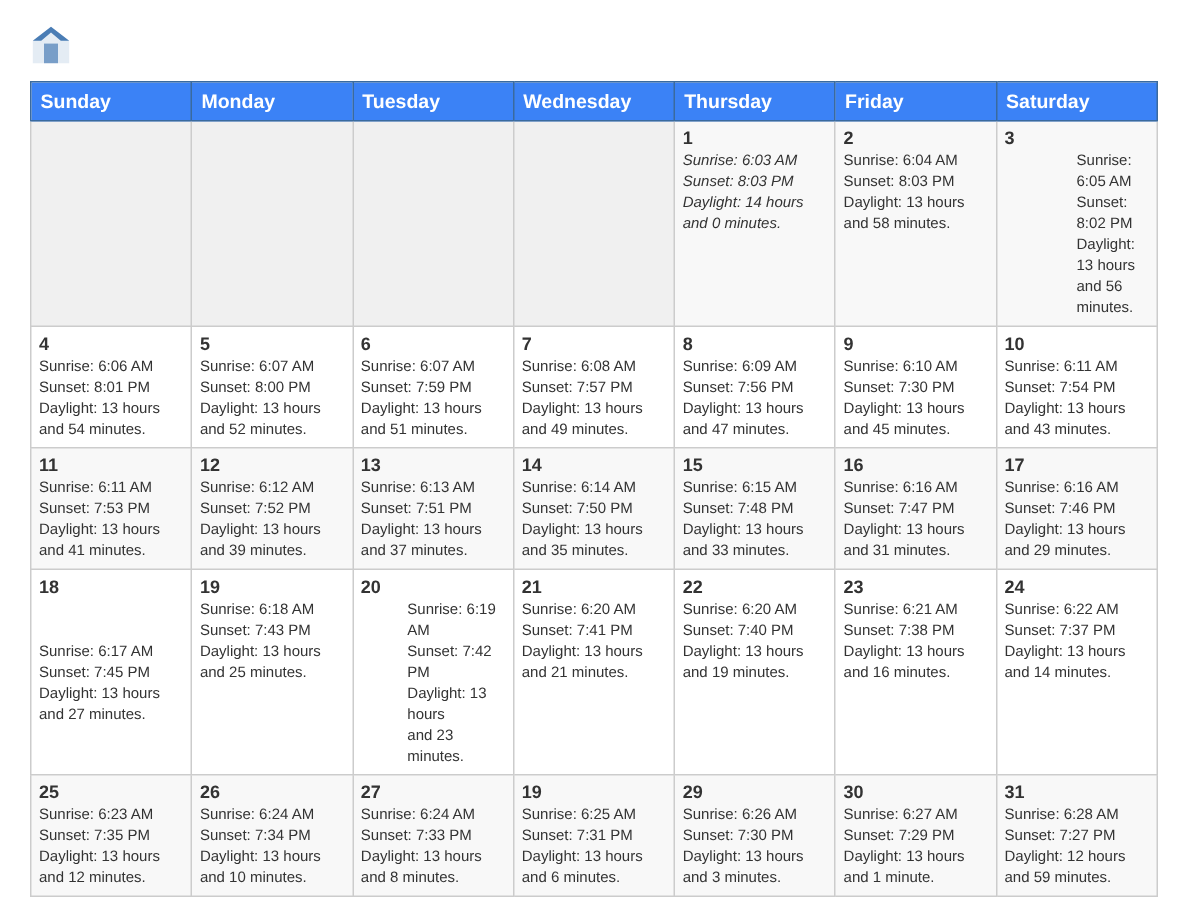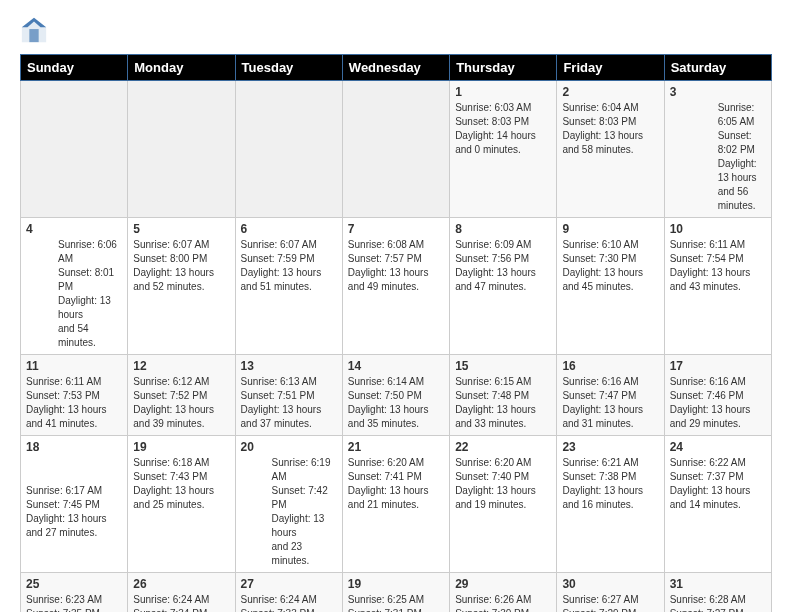--- a/index.html
+++ b/index.html
@@ -51,21 +51,21 @@
       font-size: 15px;
       color: #444;
       margin-top: 2px;
     }
     .calendar {
       width: 100%;
       border-collapse: collapse;
       border: 1px solid #ccc;
     }
     .calendar th {
-      background-color: #000000;
+      background-color: #3b82f6;
       color: #fff;
       font-size: 13px;
       font-weight: bold;
       padding: 5px 6px;
       text-align: left;
       border: 1px solid #3a6a9e;
     }
     .calendar td {
       border: 1px solid #ccc;
       vertical-align: top;
@@ -132,21 +132,21 @@
         </tr>
     </thead>
     <tbody id="calendar-body">
     <tr>
           <td class="empty"></td>
           <td class="empty"></td>
           <td class="empty"></td>
           <td class="empty"></td>
           <td>
             <span class="day-num">1</span>
-            <div class="day-info" style="white-space: pre-line;">Sunrise: 6:03 AM
+            <div class="day-info" style="white-space: pre-line; font-style: italic;">Sunrise: 6:03 AM
 Sunset: 8:03 PM
 Daylight: 14 hours
 and 0 minutes.</div>
           </td>
           <td>
             <span class="day-num">2</span>
             <div class="day-info" style="white-space: pre-line;">Sunrise: 6:04 AM
 Sunset: 8:03 PM
 Daylight: 13 hours
 and 58 minutes.</div>
@@ -155,21 +155,21 @@
             <span class="day-num">3</span>
             <div class="day-info" style="white-space: pre-line; margin-left: 48px;">Sunrise: 6:05 AM
 Sunset: 8:02 PM
 Daylight: 13 hours
 and 56 minutes.</div>
           </td>
         </tr>
         <tr>
           <td>
             <span class="day-num">4</span>
-            <div class="day-info" style="white-space: pre-line; margin-left: 32px;">Sunrise: 6:06 AM
+            <div class="day-info" style="white-space: pre-line;">Sunrise: 6:06 AM
 Sunset: 8:01 PM
 Daylight: 13 hours
 and 54 minutes.</div>
           </td>
           <td>
             <span class="day-num">5</span>
             <div class="day-info" style="white-space: pre-line;">Sunrise: 6:07 AM
 Sunset: 8:00 PM
 Daylight: 13 hours
 and 52 minutes.</div>

